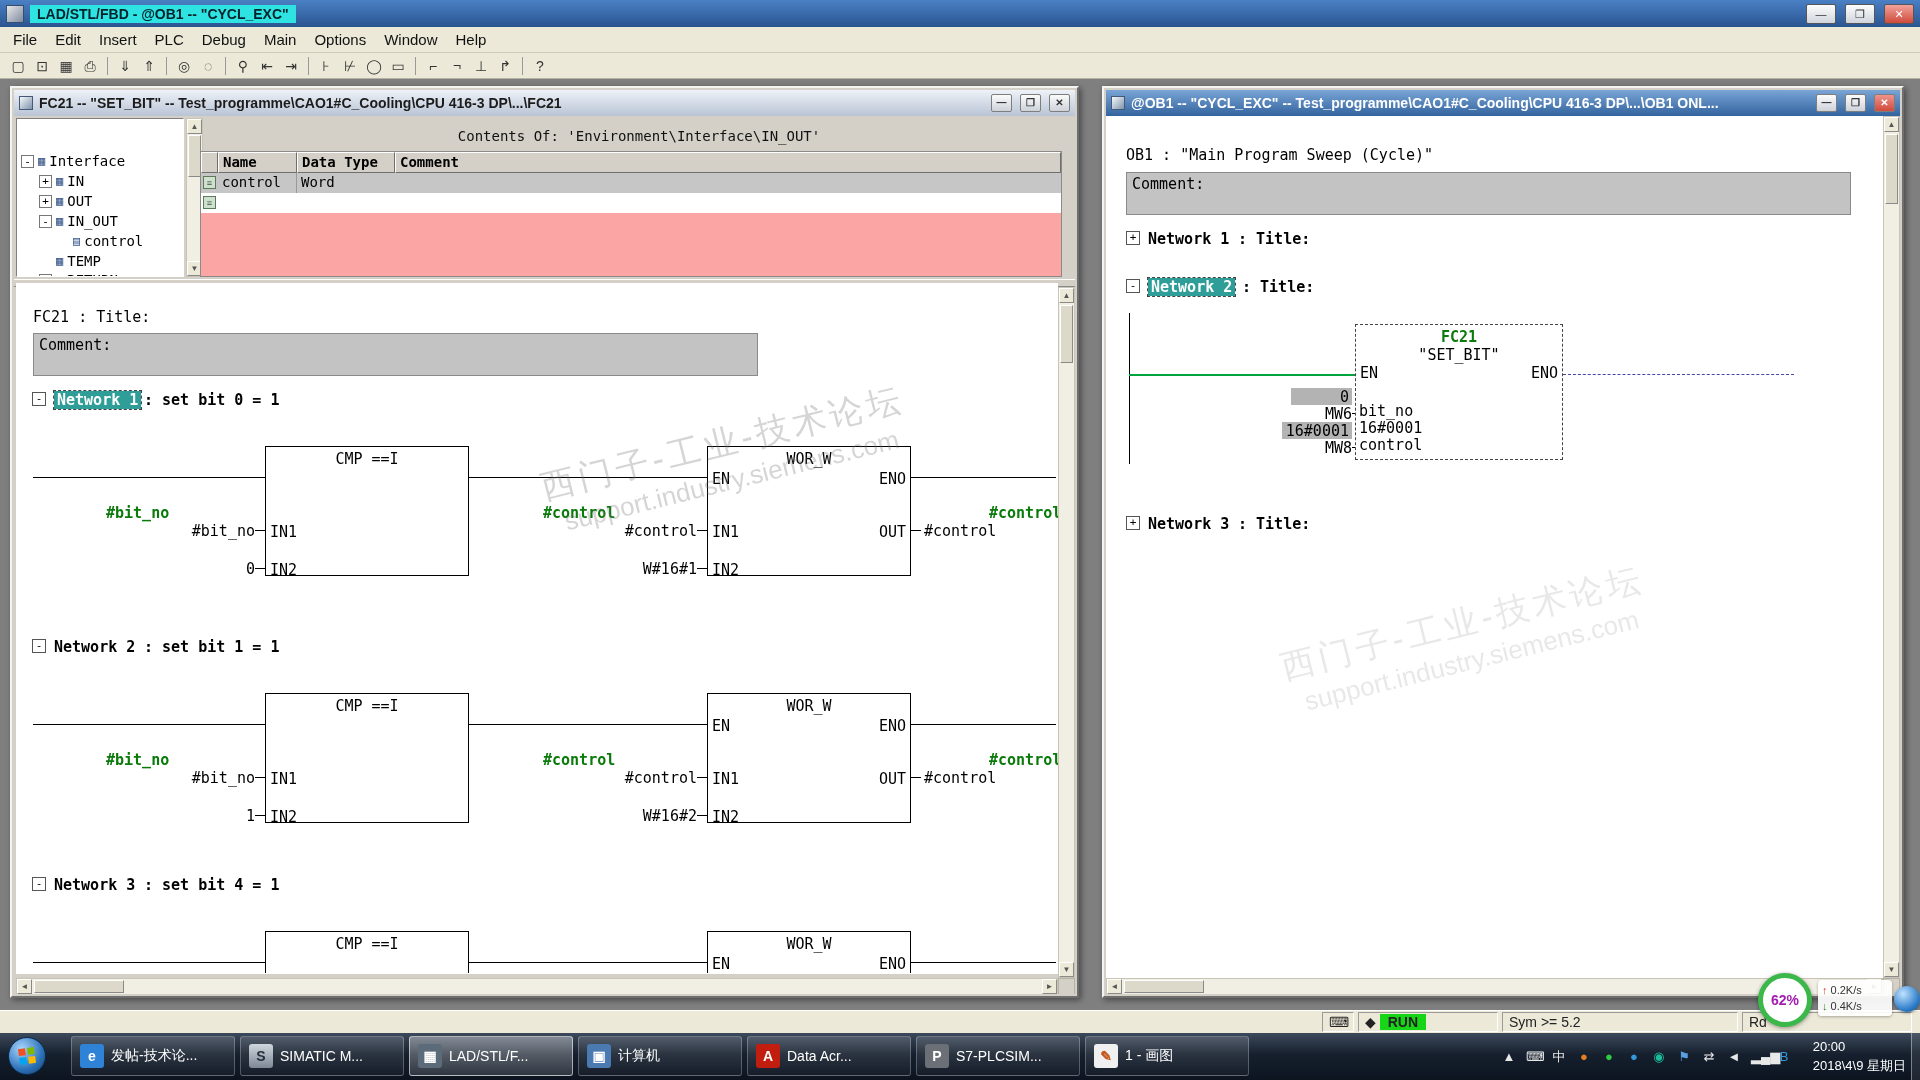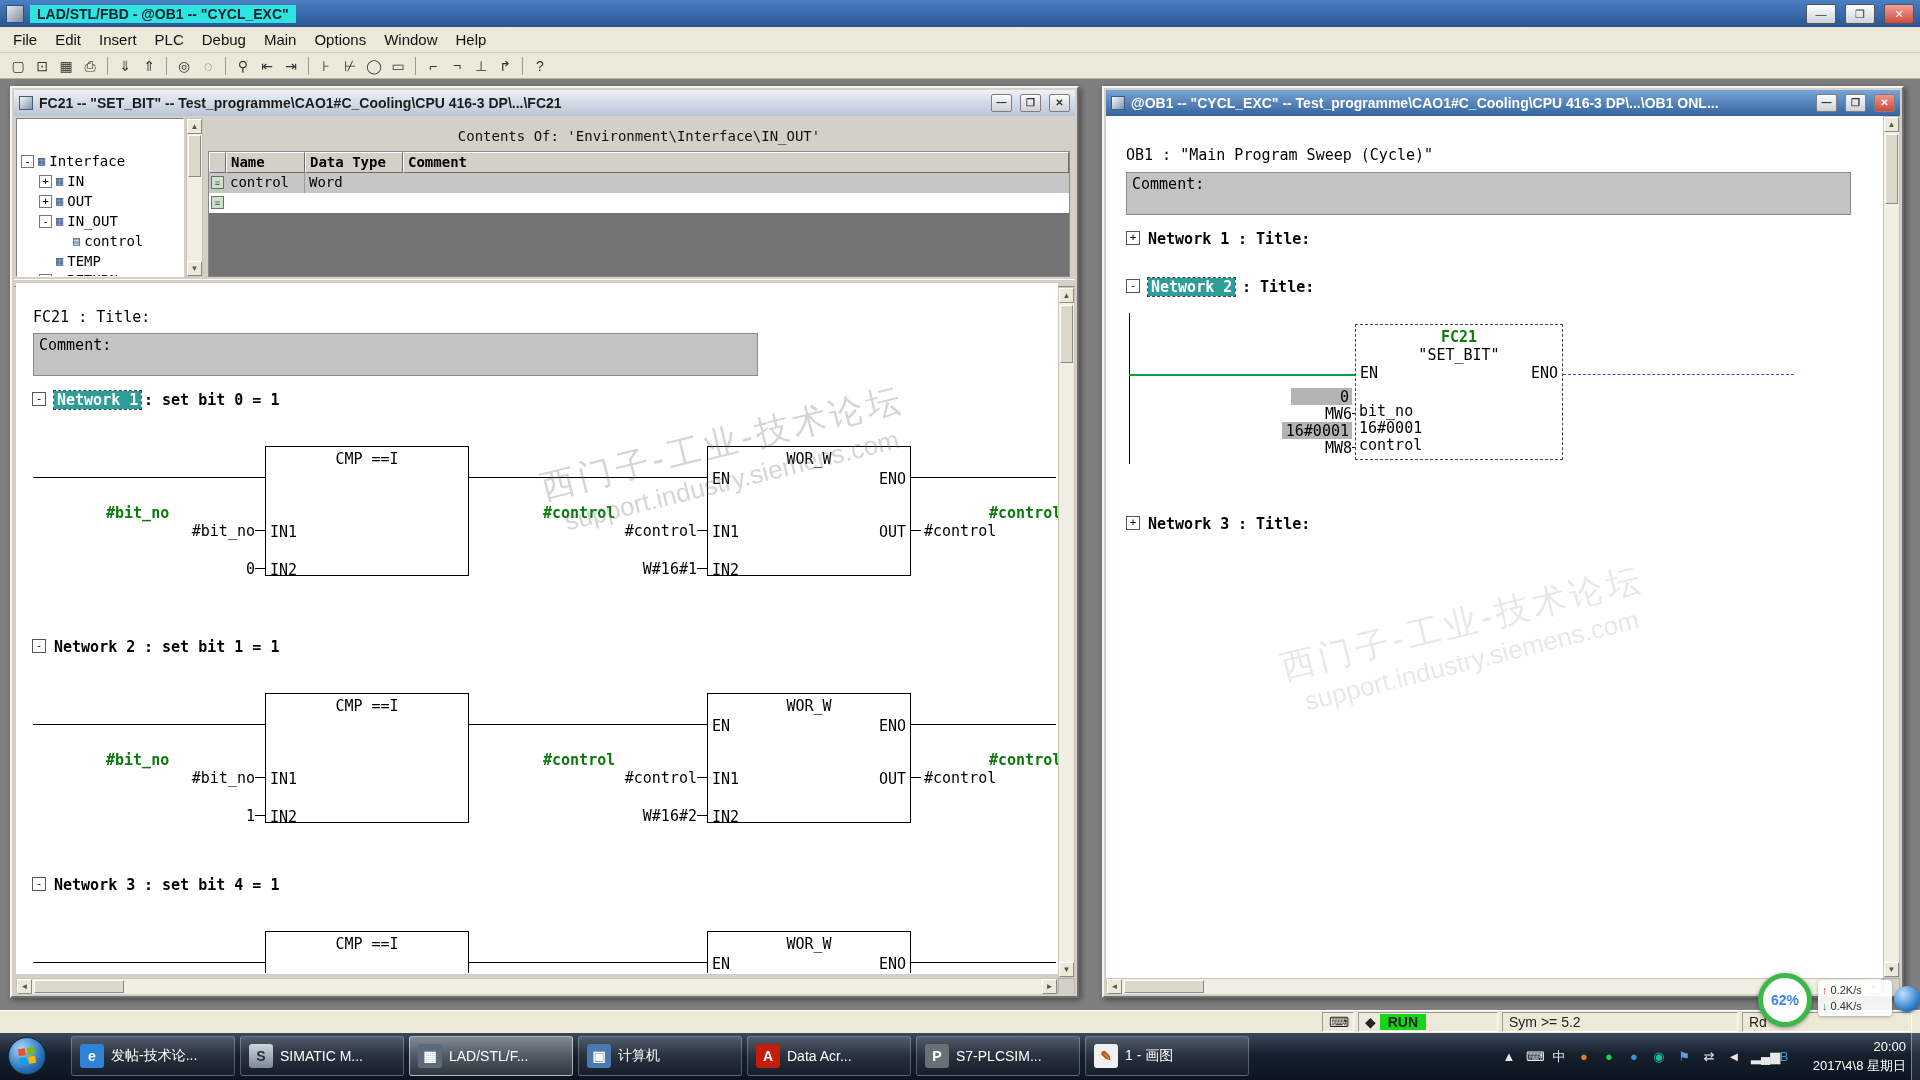--- a/index.html
+++ b/index.html
@@ -35,21 +35,21 @@
 .sbtn{position:absolute;width:15px;height:15px;background:#ece9d8;border:1px solid;border-color:#fff #8a8a8a #8a8a8a #fff;color:#555;font-size:8px;text-align:center;line-height:14px}
 .sthumb{position:absolute;background:#dcd8ca;border:1px solid;border-color:#fff #8a8a8a #8a8a8a #fff}
 .corner{position:absolute;width:17px;height:17px;background:#d4d0c8;border:1px solid #b5b2a5}
 
 #iface{position:absolute;left:0;top:0;width:1061px;height:163px;background:#d4d0c8}
 #tree{position:absolute;left:2px;top:2px;width:168px;height:159px;background:#fff;border:1px solid;border-color:#808080 #fff #fff #808080;overflow:hidden;font-size:14px}
 .trow{position:absolute;height:18px;display:flex;align-items:center;gap:4px;white-space:nowrap}
 .texp{width:13px;height:13px;border:1px solid #777;background:#fff;font-size:11px;line-height:11px;text-align:center;flex:0 0 13px}
 .ticon{font-size:12px;color:#3c5a8c}
 #contents-hdr{position:absolute;left:196px;top:12px;width:858px;height:20px;text-align:center;font-size:14px;color:#111}
-#vartable{position:absolute;left:194px;top:35px;width:862px;height:126px;background:#737373;border:1px solid #8a8a8a}
+#vartable{position:absolute;left:186px;top:35px;width:862px;height:126px;background:#fca5a5;border:1px solid #8a8a8a}
 .th{position:absolute;top:0;height:21px;background:#d4d0c8;border:1px solid;border-color:#fff #6e6e6e #6e6e6e #fff;font-weight:bold;font-size:14px;padding:1px 4px}
 .tc{position:absolute;height:20px;font-size:14px;padding:1px 4px;white-space:nowrap}
 .vicon{position:absolute;width:13px;height:13px;background:#cfe0cf;border:1px solid #5a7a5a;font-size:9px;line-height:12px;text-align:center;color:#33523a}
 #splitter{position:absolute;left:0;top:163px;width:1061px;height:8px;background:#d4d0c8;border-top:1px solid #fff;border-bottom:1px solid #8a8a8a}
 
 .code{position:absolute;background:#fff;font-size:15px;overflow:hidden}
 .gray-box{position:absolute;background:#c3c3c3;border:1px solid #8a8a8a;font-size:15px;padding:2px 5px}
 .net{position:absolute;left:0;width:1042px}
 .exp{position:absolute;width:14px;height:14px;border:1px solid #555;background:#fff;font-size:11px;line-height:12px;text-align:center}
 .hl{background:#2f9e99;color:#fff;outline:1.5px dashed #444;padding:0 3px}
@@ -82,25 +82,25 @@
 .flag i{display:block}
 .task-app{position:absolute;top:3px;width:164px;height:40px;border:1px solid rgba(255,255,255,.25);border-radius:3px;background:linear-gradient(rgba(255,255,255,.14),rgba(255,255,255,.03));display:flex;align-items:center;gap:7px;padding:0 8px;color:#fff;font-size:14px;white-space:nowrap;overflow:hidden}
 .task-app.active{background:linear-gradient(rgba(255,255,255,.38),rgba(255,255,255,.14));border-color:rgba(255,255,255,.55)}
 .app-ic{width:24px;height:24px;border-radius:3px;flex:0 0 24px;text-align:center;line-height:24px;font-weight:bold;color:#fff;font-size:14px}
 .ic-ie{background:#2f83d6}.ic-sim{background:linear-gradient(#cfd6dd,#7d8894);color:#23303c}
 .ic-lad{background:#5c6b7a}.ic-pc{background:#4a7ab0}.ic-pdf{background:#c11e0f}
 .ic-plcsim{background:#6b7076}.ic-paint{background:#f0f0f0;color:#c2571a}
 #tray{position:absolute;right:128px;top:0;height:47px;display:flex;align-items:center;gap:9px;color:#ddd;font-size:13px}
 .tri{width:16px;text-align:center}
 .t-or{color:#e67e22}.t-gr{color:#2ecc40}.t-bl{color:#3498db}.t-te{color:#1abc9c}.t-fl{color:#5aa0e0}.t-wh{color:#e8e8e8}
-#clock{position:absolute;right:14px;top:4px;text-align:right;color:#fff;font-size:13px;line-height:19px}
+#clock{position:absolute;right:14px;top:4px;text-align:left;color:#fff;font-size:13px;line-height:19px}
 #sliver{position:absolute;right:0;top:0;width:9px;height:47px;border-left:1px solid rgba(255,255,255,.4);background:rgba(255,255,255,.08)}
 
 #widget{position:absolute;z-index:90}
-#wcircle{position:absolute;left:1758px;top:973px;width:54px;height:54px;border-radius:50%;background:#fff;border:5px solid #3cb84a;text-align:center;line-height:44px;font-weight:bold;color:#3b82f6;font-size:14px;box-shadow:0 1px 4px rgba(0,0,0,.4)}
+#wcircle{position:absolute;left:1758px;top:973px;width:54px;height:54px;border-radius:50%;background:#fff;border:5px solid #3cb84a;text-align:center;line-height:44px;font-weight:bold;color:#a21caf;font-size:14px;box-shadow:0 1px 4px rgba(0,0,0,.4)}
 #wspeeds{position:absolute;left:1818px;top:980px;width:74px;height:36px;background:rgba(255,255,255,.92);border-radius:4px;font-size:11px;color:#333;padding:2px 4px;line-height:16px;box-shadow:0 1px 3px rgba(0,0,0,.3)}
 #wball{position:absolute;left:1894px;top:986px;width:26px;height:26px;border-radius:50%;background:radial-gradient(circle at 35% 30%,#bfe2ff,#2d7cc9 65%,#134a80);box-shadow:0 1px 3px rgba(0,0,0,.4)}
 .up-ar{color:#d33}.dn-ar{color:#2a8a2a}
 </style>
 </head>
 <body>
 
 <div id="screen">
 
   <div id="titlebar">
@@ -459,21 +459,21 @@
       <span class="tri t-bl">●</span>
       <span class="tri t-te">◉</span>
       <span class="tri t-fl">⚑</span>
       <span class="tri t-wh">⇄</span>
       <span class="tri t-wh">◄</span>
       <span class="tri t-wh">▂▄▆</span>
       <span class="tri t-bl">B</span>
     </div>
     <div id="clock">
       <div>20:00</div>
-      <div>2017\4\8 星期日</div>
+      <div>2018\4\9 星期日</div>
     </div>
     <div id="sliver"></div>
   </div>
 
   <div id="widget">
     <div id="wcircle">62%</div>
     <div id="wspeeds">
       <div><span class="up-ar">↑</span> <span>0.2K/s</span></div>
       <div><span class="dn-ar">↓</span> <span>0.4K/s</span></div>
     </div>

